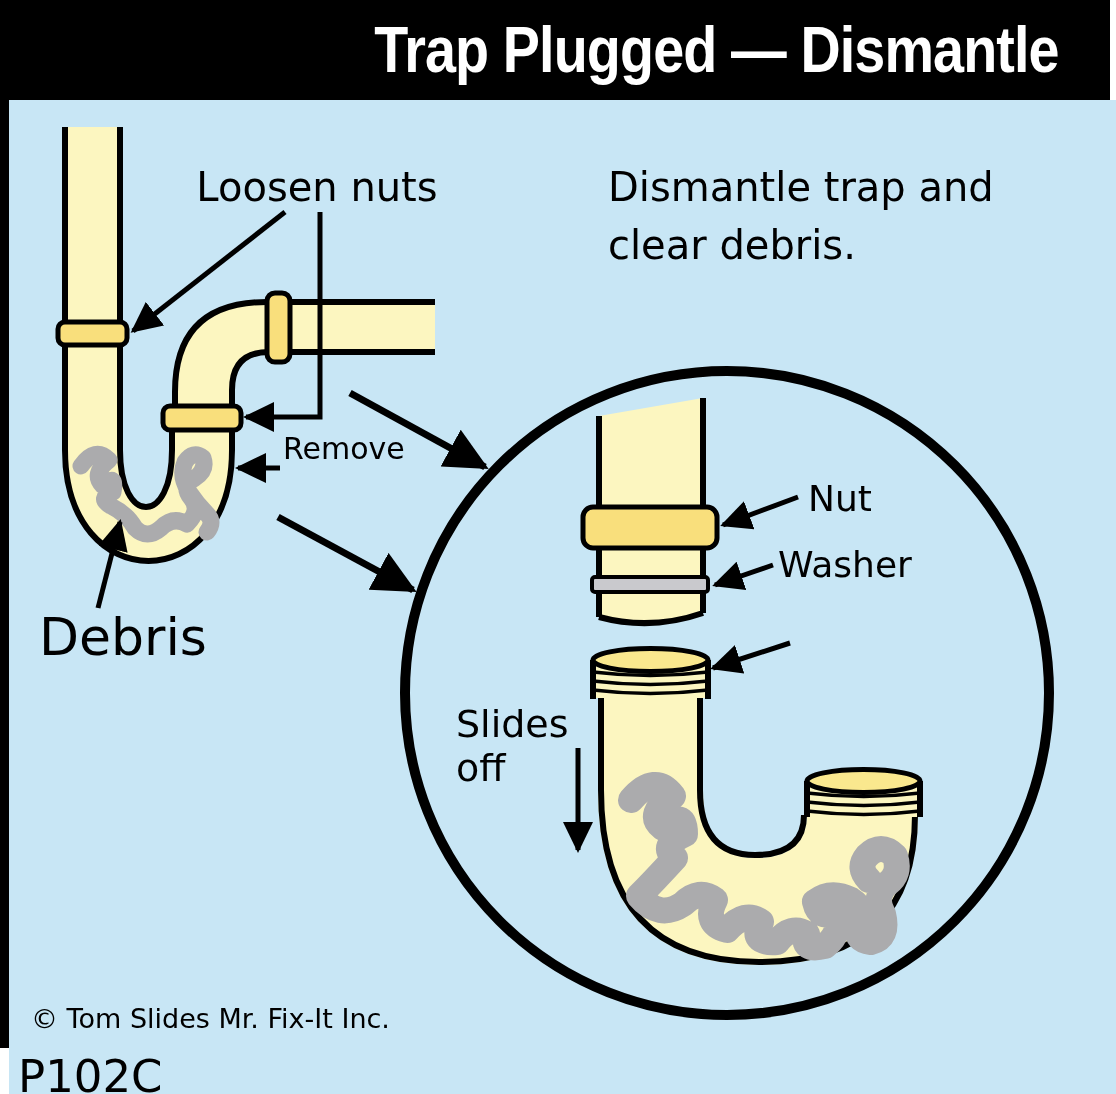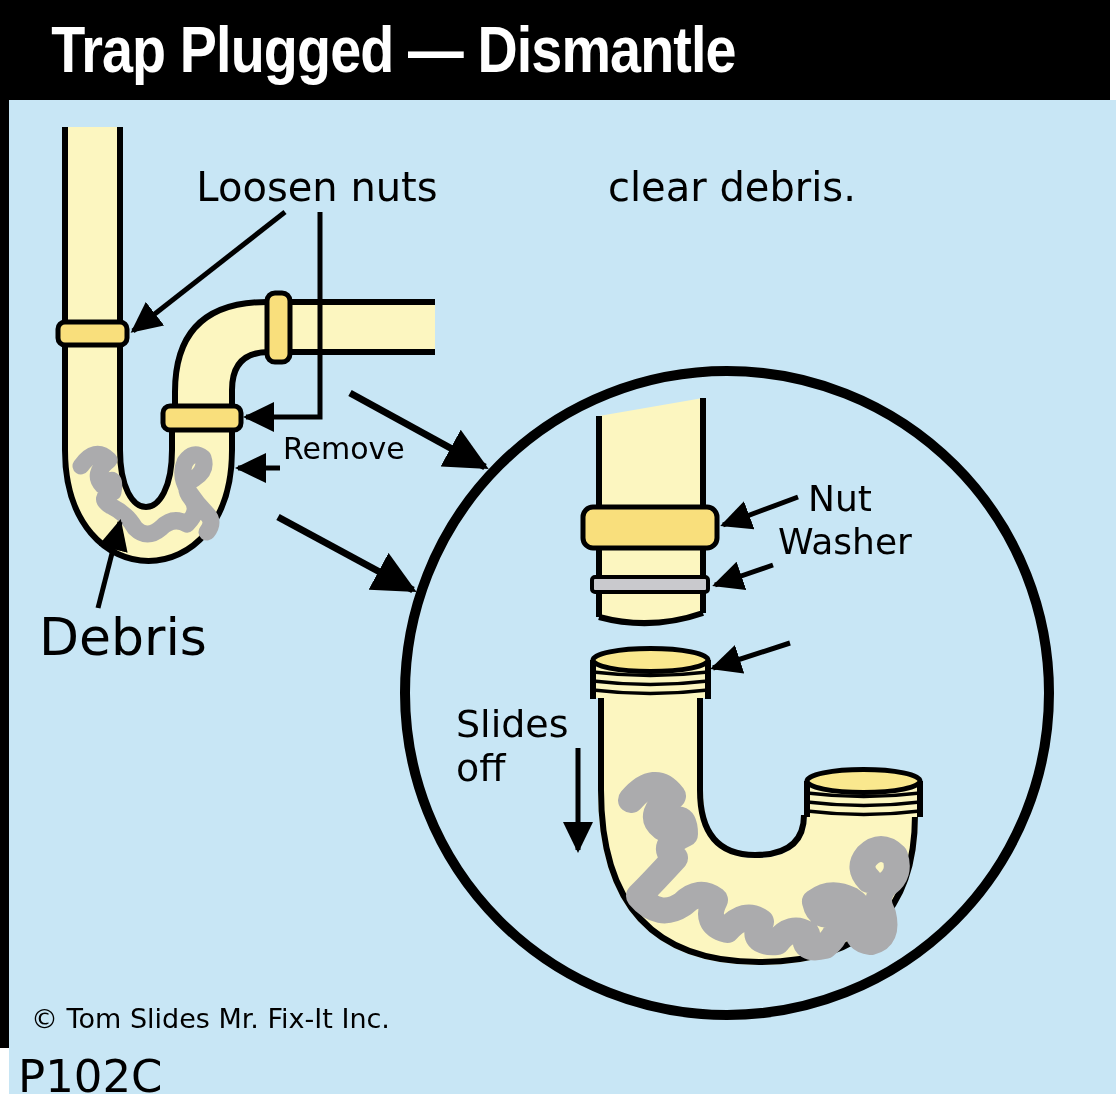--- a/index.html
+++ b/index.html
@@ -1,31 +1,31 @@
 <!DOCTYPE html>
 <html style="--page-bg: #FFFFFF; --title-bg: #000000; --title-fg: #FFFFFF; --panel-bg: #C8E6F5; --ink: #000000; --pipe-fill: #FCF6C0; --nut-fill: #F9DF7C; --collar-fill: #FAE88E; --washer-fill: #C9C9CD; --debris-fill: #ABABAD;"><head>
 <meta charset="utf-8">
 <style>
   html,body{margin:0;padding:0;background:#fff;}
   .frame{position:relative;width:1116px;height:1094px;background:var(--page-bg,#fff);
          font-family:"DejaVu Sans",sans-serif;overflow:hidden;}
   .artwork{position:absolute;left:0;top:0;width:1110px;height:1048px;background:var(--title-bg,#000);}
   .titlebar{position:absolute;left:0;top:0;width:1110px;height:100px;display:flex;
-            align-items:center;justify-content:flex-start;}
+            align-items:center;justify-content:flex-end;}
   .title{color:var(--title-fg,#fff);font-size:64px;font-weight:bold;letter-spacing:-1px;
          transform:scaleX(0.87);white-space:nowrap;font-family:"Liberation Sans","DejaVu Sans",sans-serif;}
   .canvas{position:absolute;left:9px;top:100px;width:1092px;height:1048px;background:var(--panel-bg,#C8E6F5);padding-left:28px;}
   .canvas svg{position:absolute;left:0;top:0;}
   .lbl{position:absolute;color:var(--ink,#000);white-space:nowrap;line-height:1.15;}
   .lbl-loosen{left:158px;top:64px;width:300px;text-align:center;font-size:40px;}
   .lbl-remove{left:274px;top:332px;font-size:30px;}
   .lbl-debris{left:30px;top:508px;font-size:52px;}
   .instruction{position:absolute;left:599px;top:58px;font-size:40px;line-height:58px;color:var(--ink,#000);}
   .lbl-nut{left:799px;top:378px;font-size:36px;}
-  .lbl-washer{left:769px;top:421px;font-size:36px;text-align:right;}
+  .lbl-washer{left:769px;top:444px;font-size:36px;text-align:right;}
   .lbl-threads{left:784px;top:524px;font-size:36px;}
   .lbl-slides{left:447px;top:602px;width:150px;text-align:left;font-size:38px;line-height:44px;white-space:normal;}
   .copyright{position:absolute;left:22px;top:903px;font-size:27px;color:var(--ink,#000);}
   .code{position:absolute;left:18px;top:1050px;font-size:45px;color:var(--ink,#000);}
   
   .fill-pipe{fill:var(--pipe-fill,#FCF6C0);}
   .s6{stroke:var(--ink,#000);stroke-width:6;fill:none;}
   .s5{stroke:var(--ink,#000);stroke-width:5;fill:none;}
   .s7{stroke:var(--ink,#000);stroke-width:7;fill:none;}
   .s10{stroke:var(--ink,#000);stroke-width:10;fill:none;}
@@ -122,20 +122,21 @@
           <path class="s5 arrow" d="M 781 543 L 704 568"></path>
           <path class="s5 arrow" d="M 569 648 L 569 750"></path>
         </g>
       </svg>
 
       <div class="lbl lbl-loosen">Loosen nuts</div>
       <div class="lbl lbl-remove">Remove</div>
       <div class="lbl lbl-debris">Debris</div>
 
       <div class="instruction">
+        <div>Dismantle trap and</div>
         <div>clear debris.</div>
       </div>
 
       <div class="lbl lbl-nut">Nut</div>
       <div class="lbl lbl-washer">Washer</div>
 
       <div class="lbl lbl-slides">
         <div>Slides</div>
         <div>off</div>
       </div>

